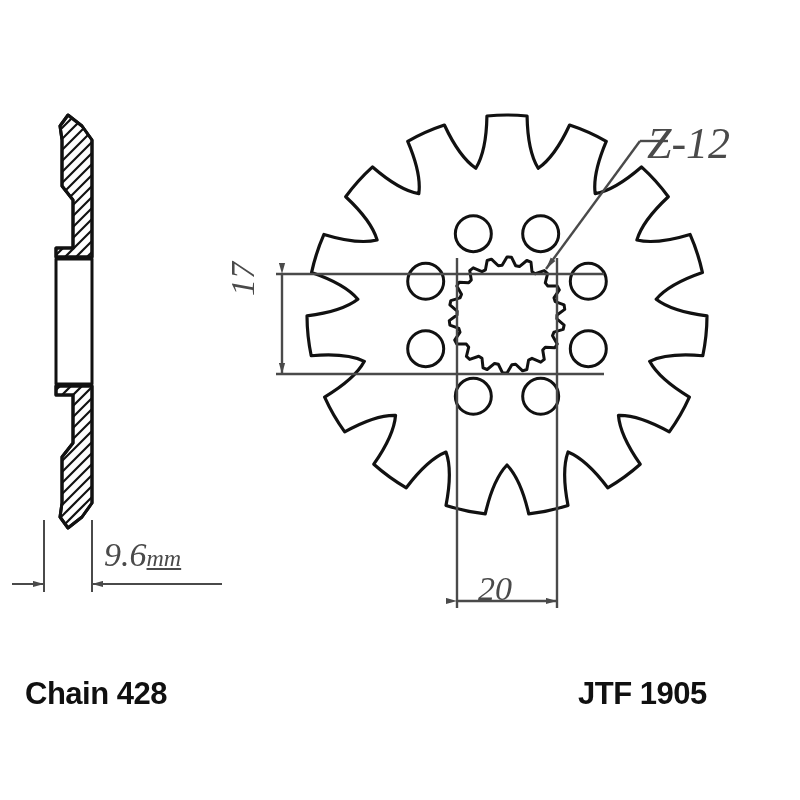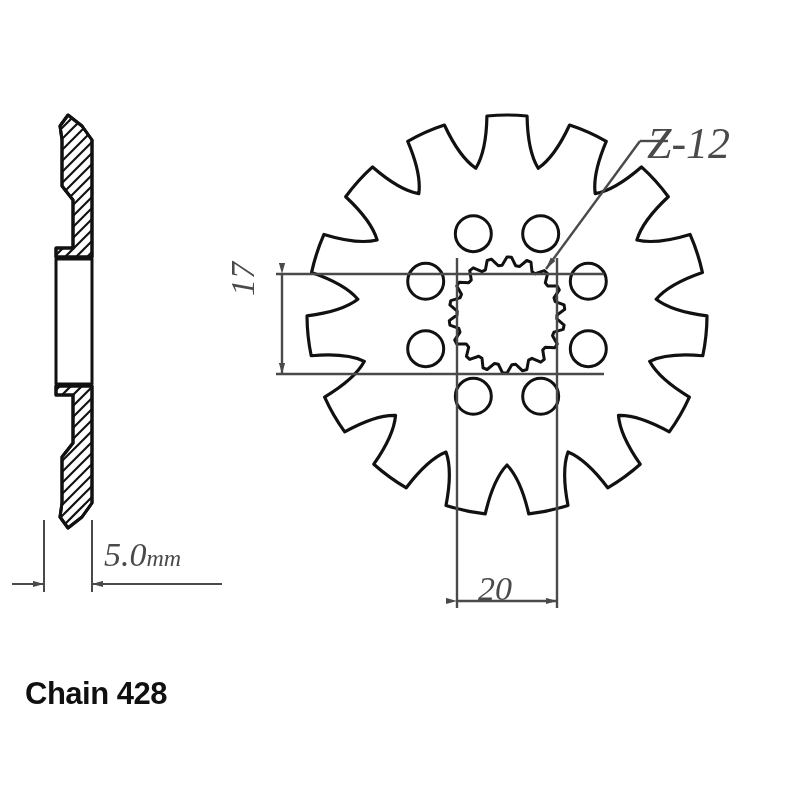--- a/index.html
+++ b/index.html
@@ -55,20 +55,21 @@
     letter-spacing: -0.5px;
     text-align: center;
   }
   #dim-9-6 {
     left: 104px;
     top: 536px;
     font-size: 34px;
   }
   #dim-9-6 .unit {
     font-size: 24px;
+    text-decoration: underline;
   }
   #dim-17 {
     left: 224px;
     top: 296px;
     font-size: 34px;
     transform: rotate(-90deg);
     transform-origin: left top;
   }
   #dim-20 {
     left: 478px;
@@ -528,25 +529,26 @@
 
     <g id="leader-z12-group" stroke="#4a4a4a" fill="none">
       <line id="leader-z12-diag" x1="640" y1="141" x2="546" y2="269" stroke-width="2.4" marker-end="url(#leaderArrow)"></line>
       <line id="leader-z12-horiz" x1="640" y1="141" x2="668" y2="141" stroke-width="2.4"></line>
     </g>
   </svg>
 
   <div class="label-layer">
 
     <div class="txt dim-text" id="dim-9-6">
-      <span>5.0</span><span class="unit">mm</span>
+      <span>9.6</span><span class="unit">mm</span>
     </div>
 
     <div class="txt dim-text" id="dim-17">17</div>
 
     <div class="txt dim-text" id="dim-20">20</div>
 
     <div class="txt dim-text" id="label-z12">Z-12</div>
 
     <div class="txt footer-text" id="footer-chain">Chain 428</div>
 
+    <div class="txt footer-text" id="footer-code">JTF 1905</div>
   </div>
 </div>
 
 </body></html>

